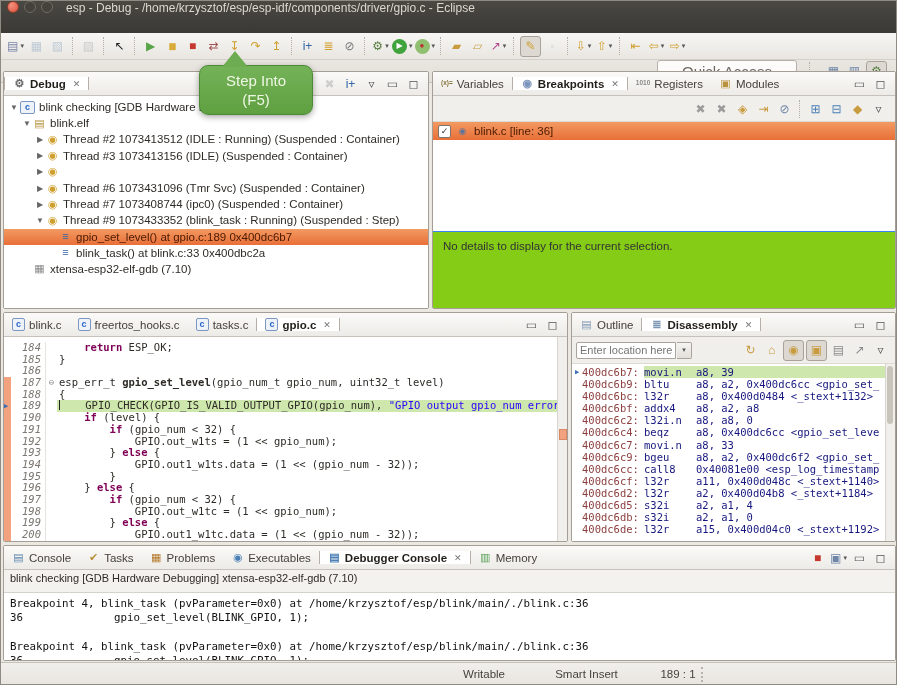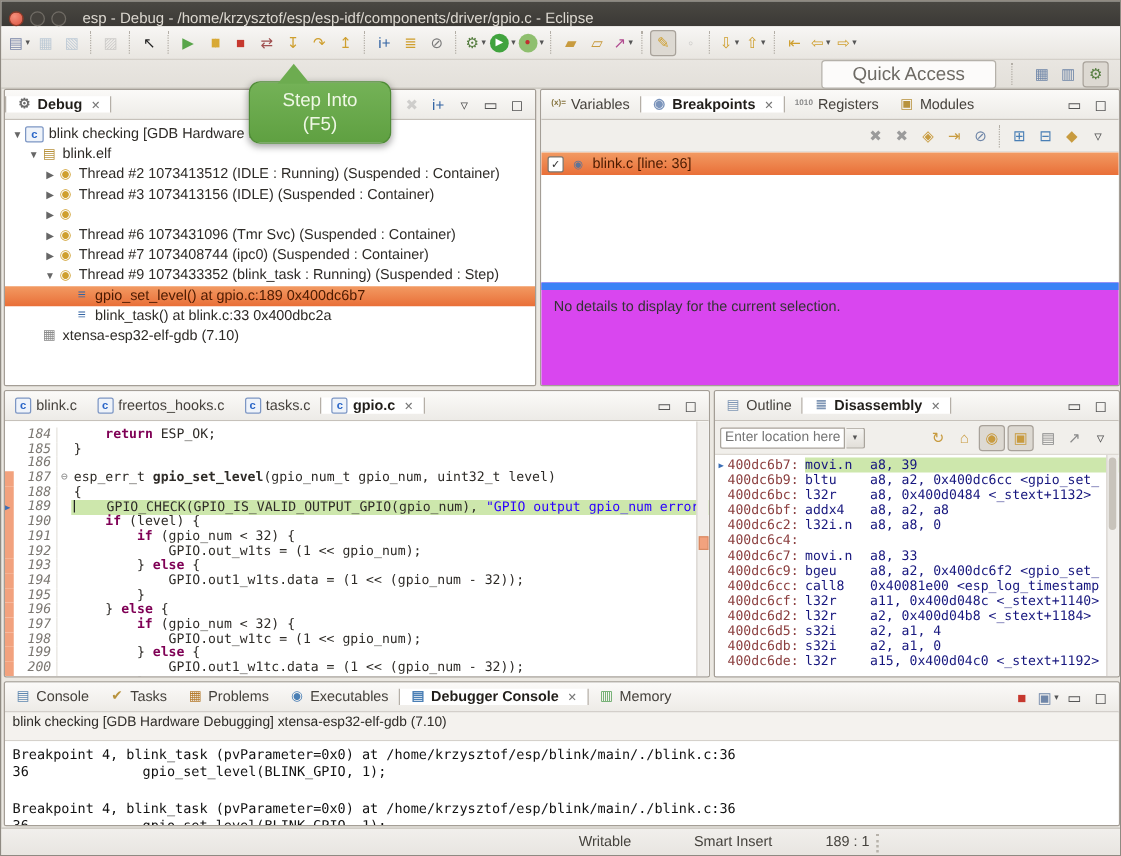--- a/index.html
+++ b/index.html
@@ -1,19 +1,19 @@
 <!DOCTYPE html>
 <html><head>
 <meta charset="utf-8">
 <style>
   html,body{margin:0;padding:0;background:#d8d4ce;}
   .window{position:relative;width:897px;height:685px;background:#ebe8e2;font-family:"Liberation Sans",sans-serif;
     font-size:11.5px;color:#2e2b27;overflow:hidden;border:1px solid #8f8a82;box-sizing:border-box;}
   
-  .titlebar{height:20px;background:linear-gradient(#4a4843,#3b3935);display:flex;align-items:flex-end;padding:0 6px;}
+  .titlebar{height:32px;background:linear-gradient(#4a4843,#3b3935);display:flex;align-items:flex-start;padding:0 6px;}
   .wbtn{width:12px;height:12px;border-radius:50%;margin-right:5px;box-sizing:border-box;}
   .wbtn.close{background:radial-gradient(circle at 35% 30%,#f6907c,#da5340);border:1px solid #8e3a28;}
   .wbtn.plain{background:#45423d;border:1px solid #6f6b64;}
   .titletext{color:#dcd8d0;font-size:12px;margin-left:8px;white-space:nowrap;}
   
   .toolbar{height:26px;display:flex;align-items:center;padding:0 4px;background:linear-gradient(#f7f6f4,#e9e6e1);
     border-bottom:1px solid #d4d0c9;}
   .subbar{height:22px;background:linear-gradient(#e9e6e1,#e3e0da);border-bottom:1px solid #c7c3bc;
     display:flex;align-items:center;justify-content:flex-end;padding-right:8px;gap:8px;}
   .qa{border:1px solid #b5b1aa;border-radius:3px;background:#fcfbfa;color:#6d6a64;padding:2px 24px;font-size:15px;}
@@ -45,21 +45,21 @@
   .trow .icon{margin-right:4px;min-width:13px;}
   .trow.sel{background:linear-gradient(#f29a62,#e96f38);color:#4b1a00;}
   
   .bp-toolbar{height:25px;min-height:25px;display:flex;justify-content:flex-end;align-items:center;
     background:#f1efeb;border-bottom:1px solid #ddd9d3;padding-right:6px;}
   .bp-list{flex:1;background:#fff;}
   .bp-row{height:18px;display:flex;align-items:center;gap:5px;padding-left:5px;
     background:linear-gradient(#f29a62,#e96f38);color:#4b1a00;}
   .checkbox{width:11px;height:11px;background:#fff;border:1px solid #7a766f;border-radius:2px;font-size:9px;
     line-height:10px;text-align:center;color:#333;}
-  .bp-details{height:60px;background:#d946ef;border-top:6px solid #3b82f6;padding:8px 10px;color:#333;}
+  .bp-details{height:60px;background:#84cc16;border-top:1px solid #3b82f6;padding:8px 10px;color:#333;}
   
   .code-wrap{position:relative;flex:1;overflow:hidden;background:#fff;padding-top:5px;}
   .crow{display:flex;height:11.7px;line-height:11.7px;font-family:"DejaVu Sans Mono",monospace;font-size:10.5px;white-space:pre;}
   .chbar{width:7px;min-width:7px;position:relative;}
   .chbar.on{background:#f2a27e;}
   .iptr{position:absolute;left:0;top:1px;font-size:7px;color:#3b6eb5;}
   .lnum{width:30px;min-width:30px;text-align:right;color:#7b7772;padding-right:4px;font-style:italic;}
   .fold{width:11px;min-width:11px;color:#8a8a8a;font-size:9px;border-left:1px solid #e6e3de;text-align:center;}
   .cbody{flex:1;padding-left:2px;}
   .crow.cur .cbody{background:#cde7ac;}
@@ -504,21 +504,21 @@
     </div>
     <div class="drows">
       <div class="scrolltrack">
           <div class="scrollthumb"></div>
         </div>
     <div class="drow cur"><span class="dptr">▶</span><span class="daddr">400dc6b7:</span><span class="dins"><span class="dmn">movi.n</span><span class="dop">a8, 39</span></span></div>
         <div class="drow"><span class="dptr"></span><span class="daddr">400dc6b9:</span><span class="dins"><span class="dmn">bltu</span><span class="dop">a8, a2, 0x400dc6cc &lt;gpio_set_</span></span></div>
         <div class="drow"><span class="dptr"></span><span class="daddr">400dc6bc:</span><span class="dins"><span class="dmn">l32r</span><span class="dop">a8, 0x400d0484 &lt;_stext+1132&gt;</span></span></div>
         <div class="drow"><span class="dptr"></span><span class="daddr">400dc6bf:</span><span class="dins"><span class="dmn">addx4</span><span class="dop">a8, a2, a8</span></span></div>
         <div class="drow"><span class="dptr"></span><span class="daddr">400dc6c2:</span><span class="dins"><span class="dmn">l32i.n</span><span class="dop">a8, a8, 0</span></span></div>
-        <div class="drow"><span class="dptr"></span><span class="daddr">400dc6c4:</span></div>
+        <div class="drow"><span class="dptr"></span><span class="daddr">400dc6c4:</span><span class="dins"><span class="dmn">beqz</span><span class="dop">a8, 0x400dc6cc &lt;gpio_set_leve</span></span></div>
         <div class="drow"><span class="dptr"></span><span class="daddr">400dc6c7:</span><span class="dins"><span class="dmn">movi.n</span><span class="dop">a8, 33</span></span></div>
         <div class="drow"><span class="dptr"></span><span class="daddr">400dc6c9:</span><span class="dins"><span class="dmn">bgeu</span><span class="dop">a8, a2, 0x400dc6f2 &lt;gpio_set_</span></span></div>
         <div class="drow"><span class="dptr"></span><span class="daddr">400dc6cc:</span><span class="dins"><span class="dmn">call8</span><span class="dop">0x40081e00 &lt;esp_log_timestamp</span></span></div>
         <div class="drow"><span class="dptr"></span><span class="daddr">400dc6cf:</span><span class="dins"><span class="dmn">l32r</span><span class="dop">a11, 0x400d048c &lt;_stext+1140&gt;</span></span></div>
         <div class="drow"><span class="dptr"></span><span class="daddr">400dc6d2:</span><span class="dins"><span class="dmn">l32r</span><span class="dop">a2, 0x400d04b8 &lt;_stext+1184&gt;</span></span></div>
         <div class="drow"><span class="dptr"></span><span class="daddr">400dc6d5:</span><span class="dins"><span class="dmn">s32i</span><span class="dop">a2, a1, 4</span></span></div>
         <div class="drow"><span class="dptr"></span><span class="daddr">400dc6db:</span><span class="dins"><span class="dmn">s32i</span><span class="dop">a2, a1, 0</span></span></div>
         <div class="drow"><span class="dptr"></span><span class="daddr">400dc6de:</span><span class="dins"><span class="dmn">l32r</span><span class="dop">a15, 0x400d04c0 &lt;_stext+1192&gt;</span></span></div>
       </div>
   </div>

